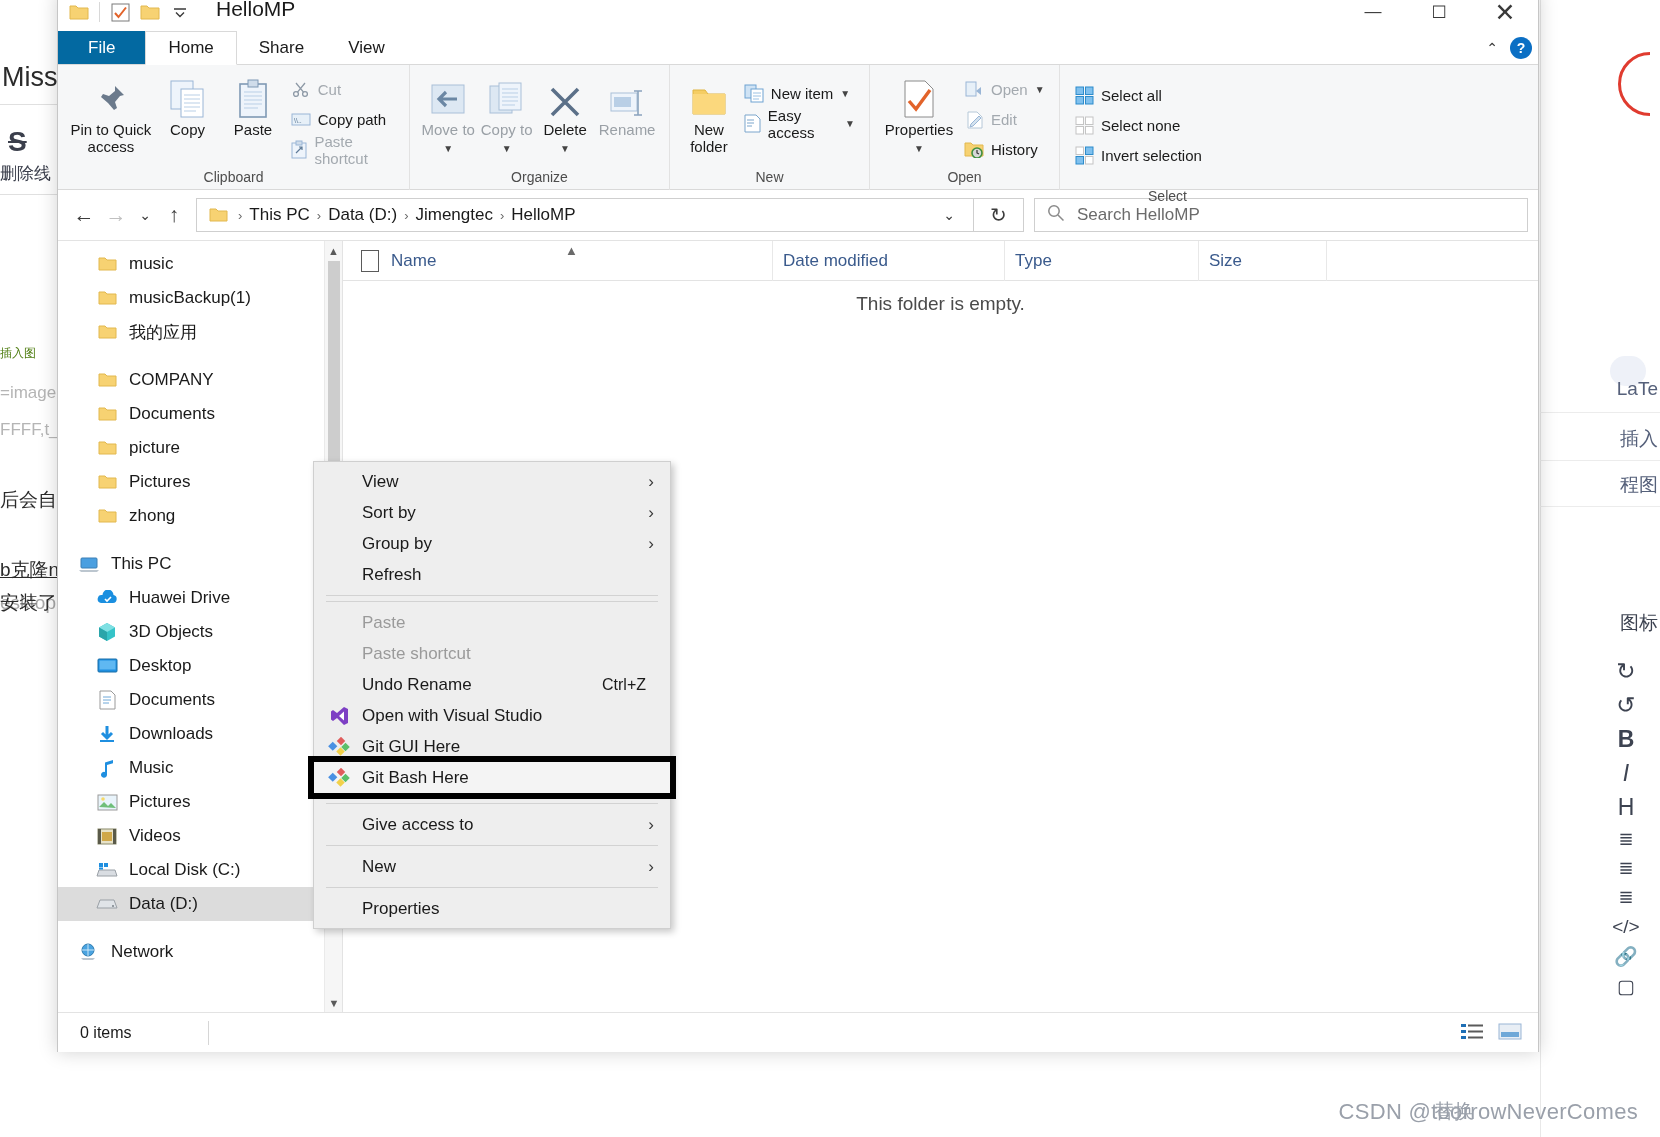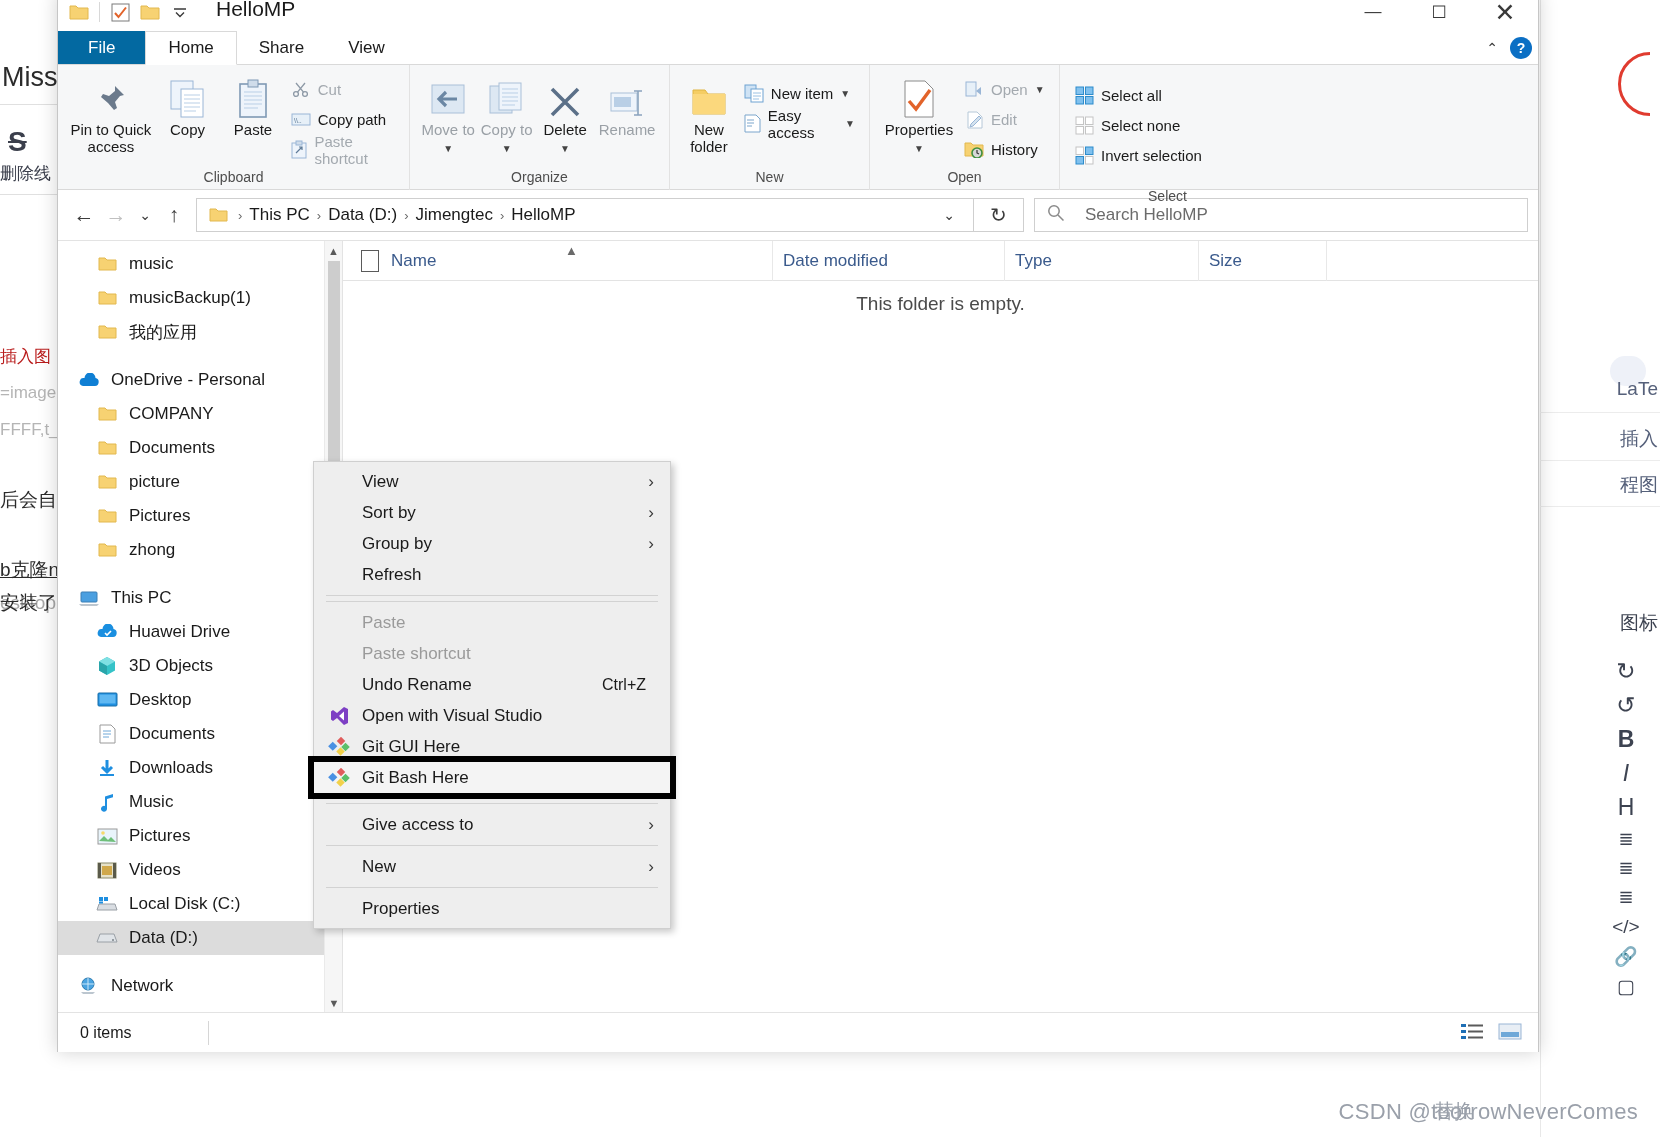--- a/index.html
+++ b/index.html
@@ -20,21 +20,21 @@
     position: absolute; left: 2px; top: 62px; font-size: 27px; color: #2b2b2b;
     white-space: nowrap;
   }
   .bg-left-divider { position: absolute; left: 0; top: 104px; width: 60px; height: 1px; background: #e0e0e0; }
   .bg-left-divider2 { position: absolute; left: 0; top: 194px; width: 60px; height: 1px; background: #e0e0e0; }
   .bg-left-s {
     position: absolute; left: 8px; top: 126px; font-size: 28px; font-weight: bold;
     color: #3b3f4c; text-decoration: line-through; letter-spacing: 0;
   }
   .bg-left-sub { position: absolute; left: 0px; top: 162px; font-size: 17px; color: #3b3f4c; white-space: nowrap; }
-  .bg-left-gray1 { position: absolute; left: 0px; top: 345px; font-size: 17px; color: #b91c1c; white-space: nowrap; }
+  .bg-left-gray1 { position: absolute; left: 0px; top: 345px; font-size: 12px; color: #4d7c0f; white-space: nowrap; }
   .bg-left-gray2 { position: absolute; left: 0px; top: 383px; font-size: 17px; color: #b5b5b5; white-space: nowrap; }
   .bg-left-gray3 { position: absolute; left: 0px; top: 420px; font-size: 17px; color: #b5b5b5; white-space: nowrap; }
   .bg-left-dark1 { position: absolute; left: 0px; top: 487px; font-size: 19px; color: #2b2b2b; white-space: nowrap; }
   .bg-left-link { position: absolute; left: 0px; top: 557px; font-size: 19px; color: #2b2b2b; text-decoration: underline; white-space: nowrap; }
   .bg-left-gray4 { position: absolute; left: 0px; top: 592px; font-size: 19px; color: #a8a8a8; white-space: nowrap; }
   .bg-left-dark2 { position: absolute; left: 0px; top: 590px; font-size: 19px; color: #2b2b2b; white-space: nowrap; }
 
   .bg-right {
     position: absolute; right: 0; top: 0; width: 120px; height: 1137px;
     background: #ffffff; overflow: hidden;
@@ -127,21 +127,21 @@
   .addrbox {
     flex: 1; height: 34px; border: 1px solid #cfcfcf; background: #fff;
     display: flex; align-items: center; padding: 0 6px; margin-left: 6px;
   }
   .crumb { font-size: 17px; color: #1a1a1a; padding: 0 7px; }
   .crumb-sep { font-size: 13px; color: #6a6a6a; }
   .addr-drop { margin-left: auto; font-size: 14px; color: #3c3c3c; padding: 0 12px; }
   .refreshbtn { width: 50px; height: 34px; border: 1px solid #cfcfcf; border-left: none;
                 display: flex; align-items: center; justify-content: center; font-size: 20px; color: #3c3c3c; }
   .searchbox { width: 494px; height: 34px; border: 1px solid #cfcfcf; margin-left: 10px;
-               display: flex; align-items: center; gap: 20px; padding: 0 12px; }
+               display: flex; align-items: center; gap: 12px; padding: 0 12px; }
   .searchbox .ph { font-size: 17px; color: #6b6b6b; }
 
   
   .body { display: flex; height: 772px; border-top: 1px solid #e3e3e3; }
   .nav {
     width: 285px; background: #ffffff; position: relative; overflow: hidden;
     border-right: 1px solid #e3e3e3;
   }
   .navlist { padding-top: 6px; }
   .navitem { height: 34px; display: flex; align-items: center; gap: 11px; padding-left: 38px;
@@ -601,28 +601,20 @@
           </div>
           <div class="navitem">
             <span class="ni">
                 <svg width="19" height="16" viewBox="0 0 19 16">
                   <path d="M1 2h6l2 2h9v10H1z" fill="#f7d272" stroke="#e2b84f"></path>
                 </svg>
               </span>
             <span>我的应用</span>
           </div>
           <div class="navspacer"></div>
-          <div class="navitem root">
-            <span class="ni">
-                <svg width="22" height="15" viewBox="0 0 22 15">
-                  <path d="M5 13h12a4 4 0 0 0 .5-7.9A5.5 5.5 0 0 0 6.5 5 4 4 0 0 0 5 13z" fill="#0f7fd4"></path>
-                </svg>
-              </span>
-            <span>OneDrive - Personal</span>
-          </div>
           <div class="navitem">
             <span class="ni">
                 <svg width="19" height="16" viewBox="0 0 19 16">
                   <path d="M1 2h6l2 2h9v10H1z" fill="#f7d272" stroke="#e2b84f"></path>
                 </svg>
               </span>
             <span>COMPANY</span>
           </div>
           <div class="navitem">
             <span class="ni">

